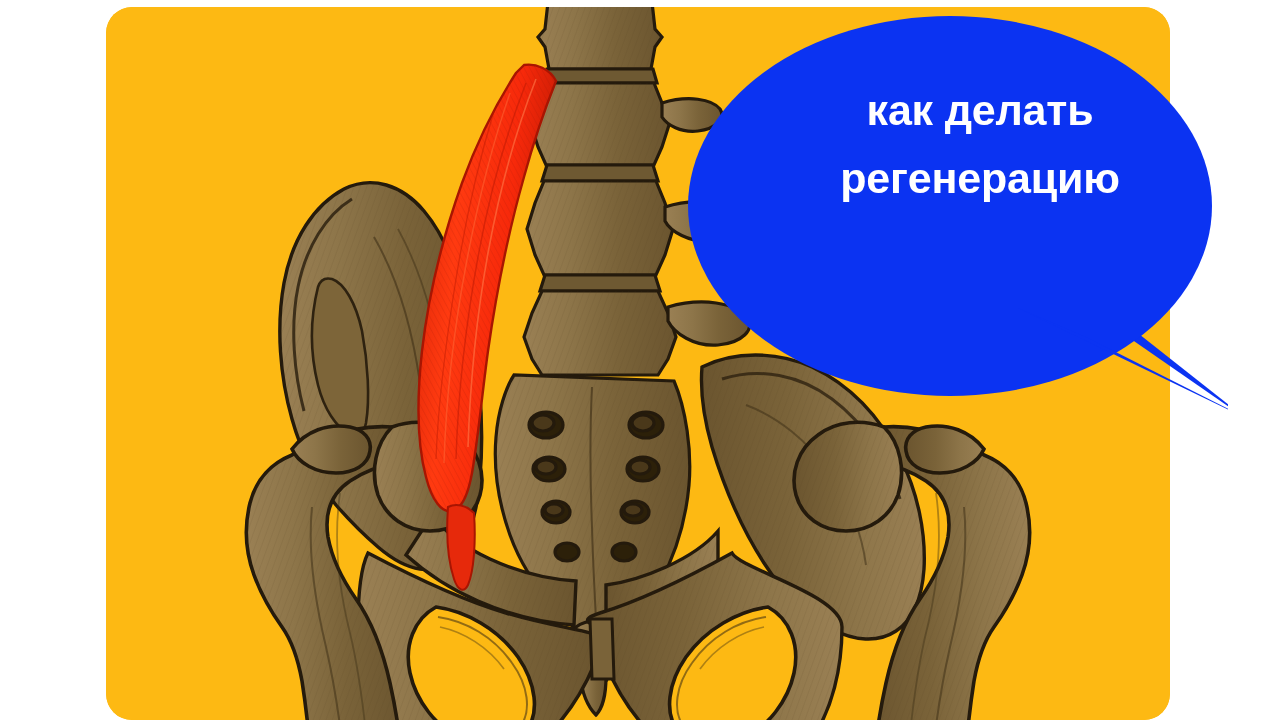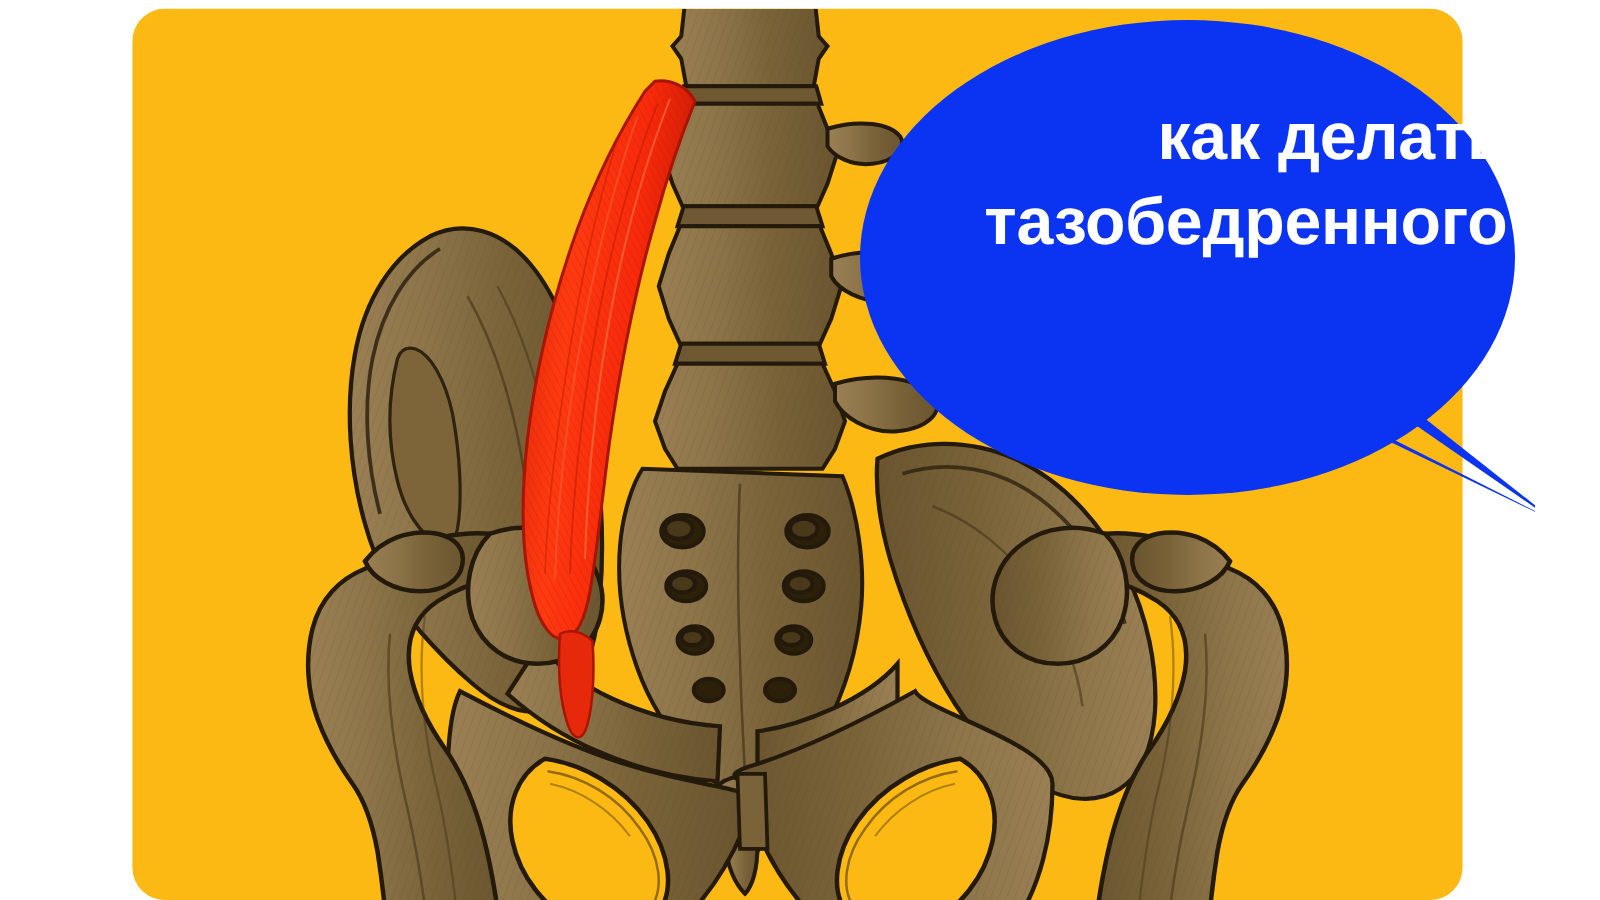--- a/index.html
+++ b/index.html
@@ -52,24 +52,24 @@
   #speech-bubble svg { display: block; width: 540px; height: 420px; }
 
   #bubble-text {
     position: absolute;
     left: 754px;
     top: 76px;
     width: 452px;
     color: #ffffff;
     font-family: "Liberation Sans", "DejaVu Sans", sans-serif;
     font-weight: bold;
-    font-size: 53px;
+    font-size: 43px;
     line-height: 68px;
     letter-spacing: -0.2px;
-    text-align: right;
+    text-align: center;
     white-space: nowrap;
   }
   #bubble-text .line { display: block; }
 </style>
 </head>
 <body>
 
 <div id="canvas">
 
   <div id="yellow-card" style="background: rgb(253, 185, 19); border-radius: 26px;"></div>
@@ -415,16 +415,16 @@
 
       <path d="M380,270 L560,412 L430,322 Z" fill="#0B33F2"></path>
 
       <ellipse cx="262" cy="198" rx="262" ry="190" fill="#0B33F2"></ellipse>
       <path d="M330,300 L562,412 L400,330 Z" fill="#0B33F2"></path>
     </svg>
   </div>
 
   <div id="bubble-text" style="color: rgb(255, 255, 255);">
     <span class="line">как делать</span>
-    <span class="line">тазобедренного</span>
+    <span class="line">регенерацию</span>
   </div>
 
 </div>
 
 </body></html>

